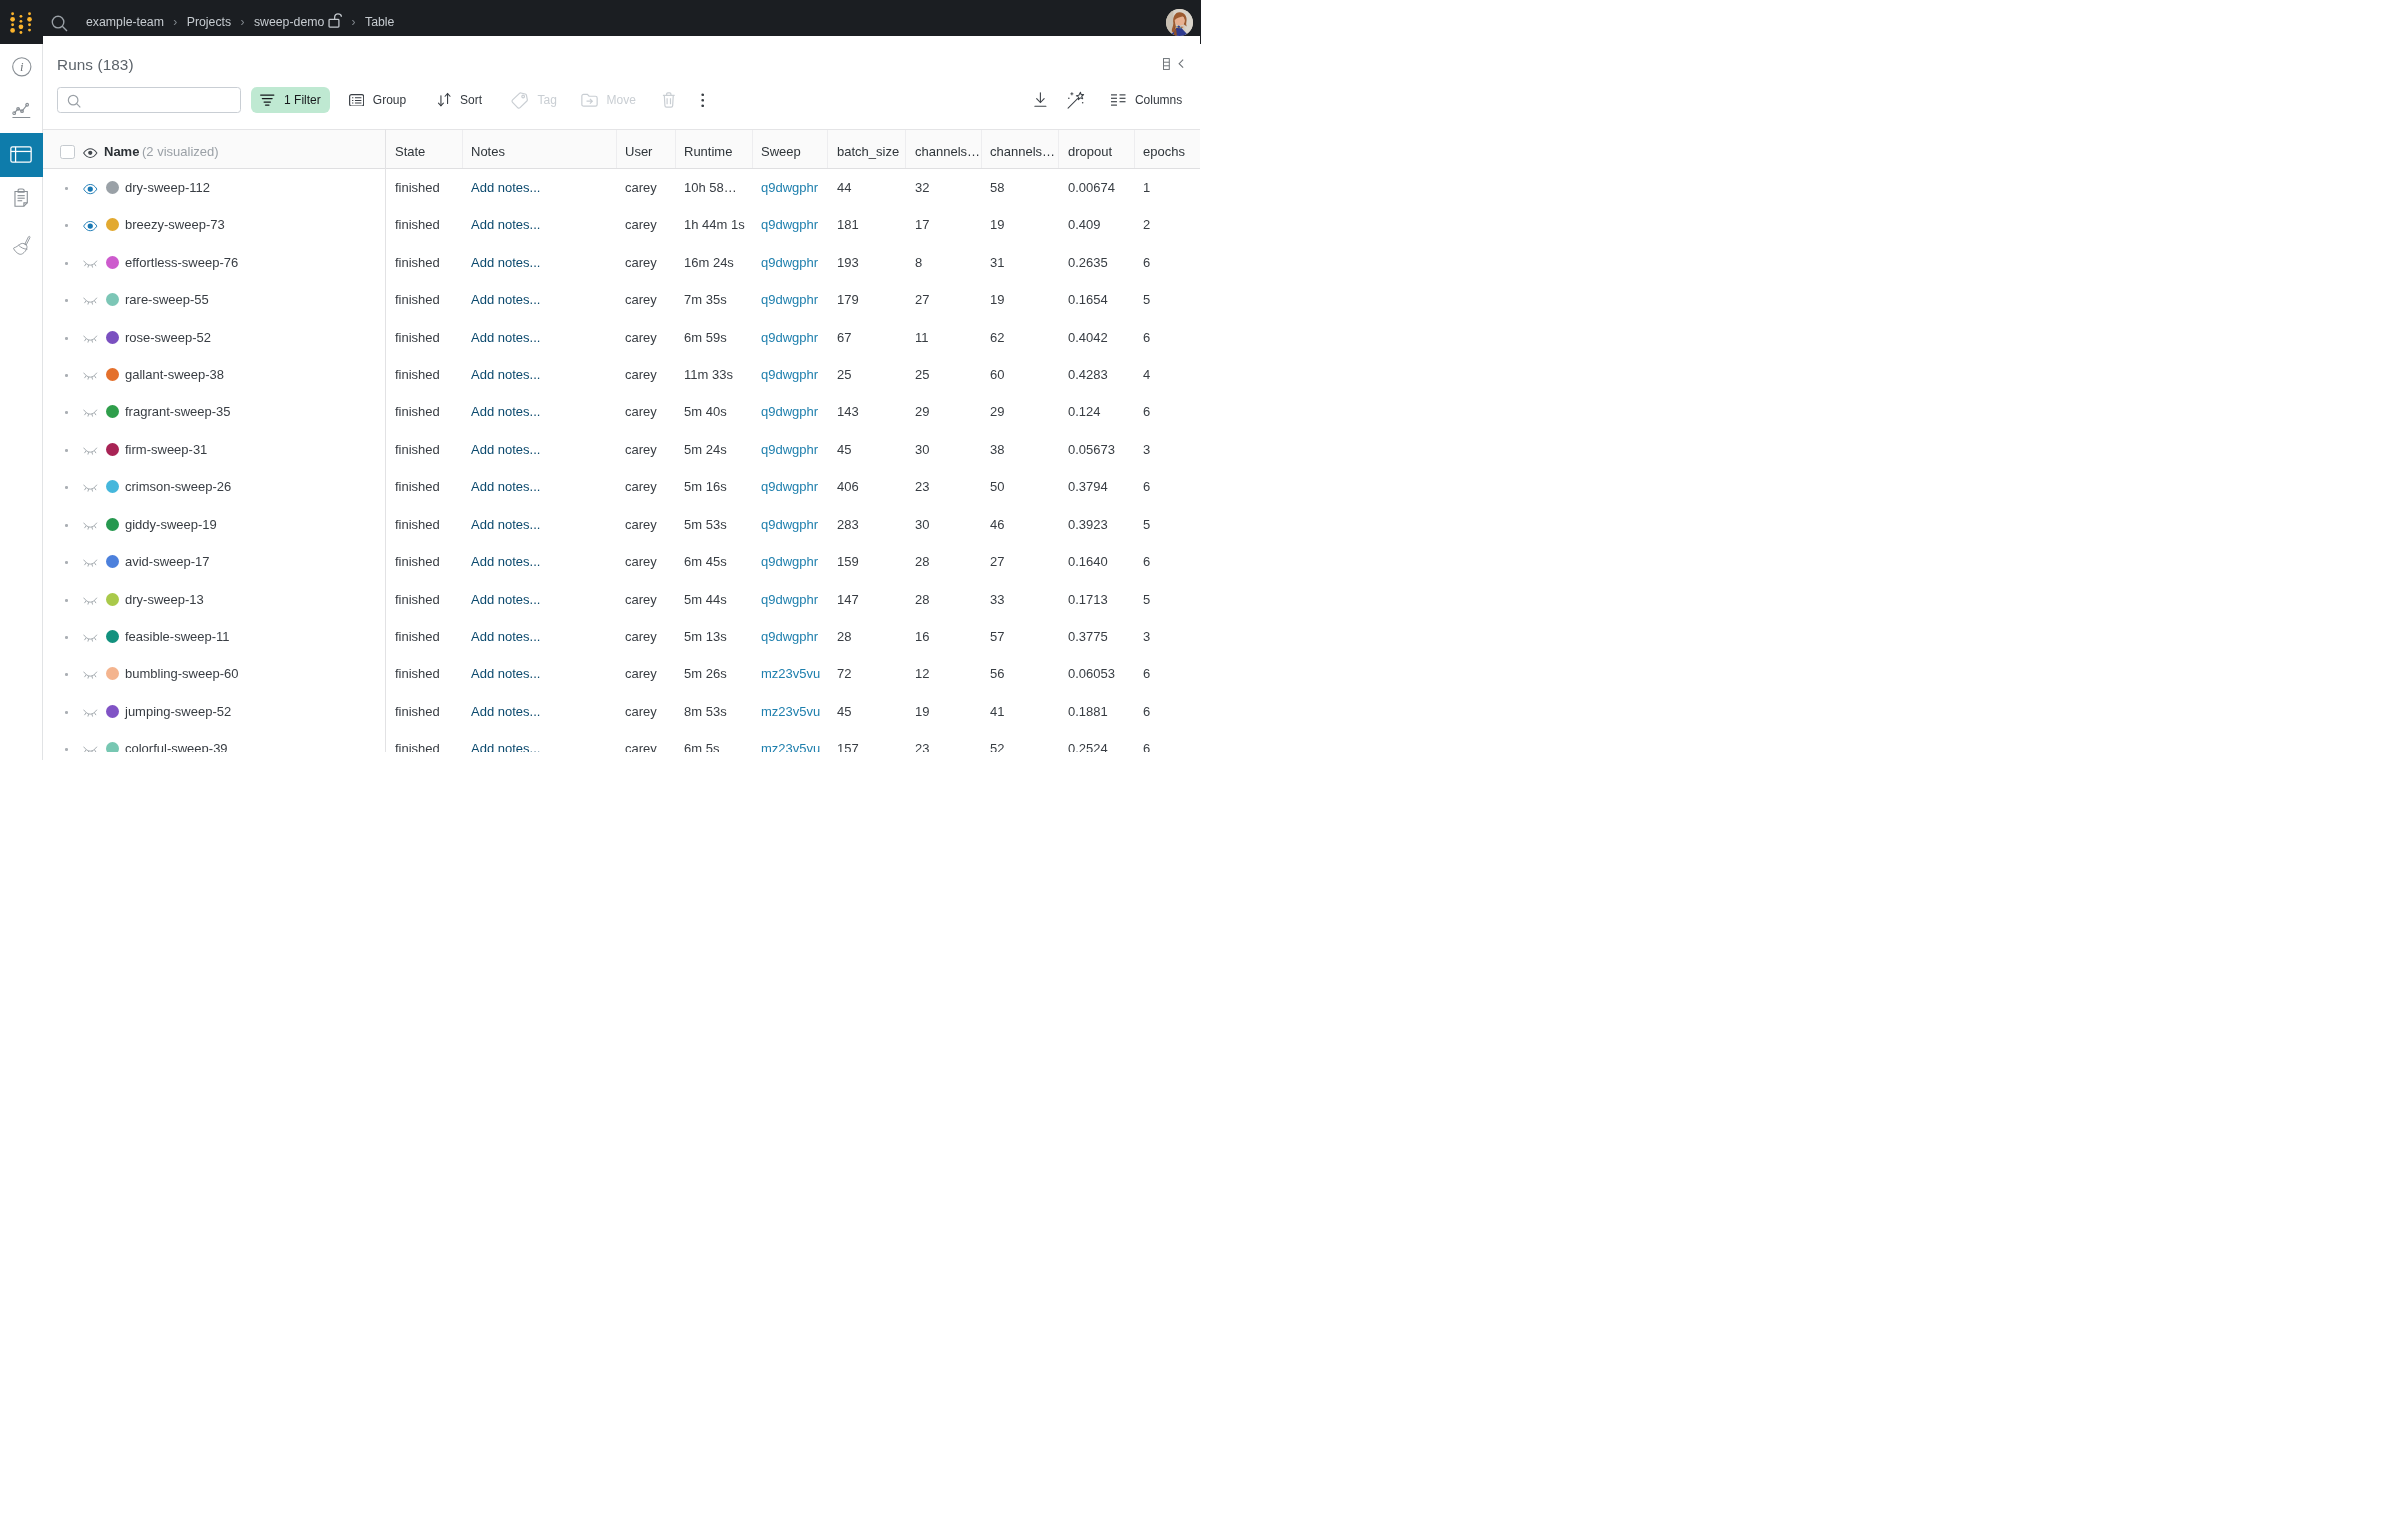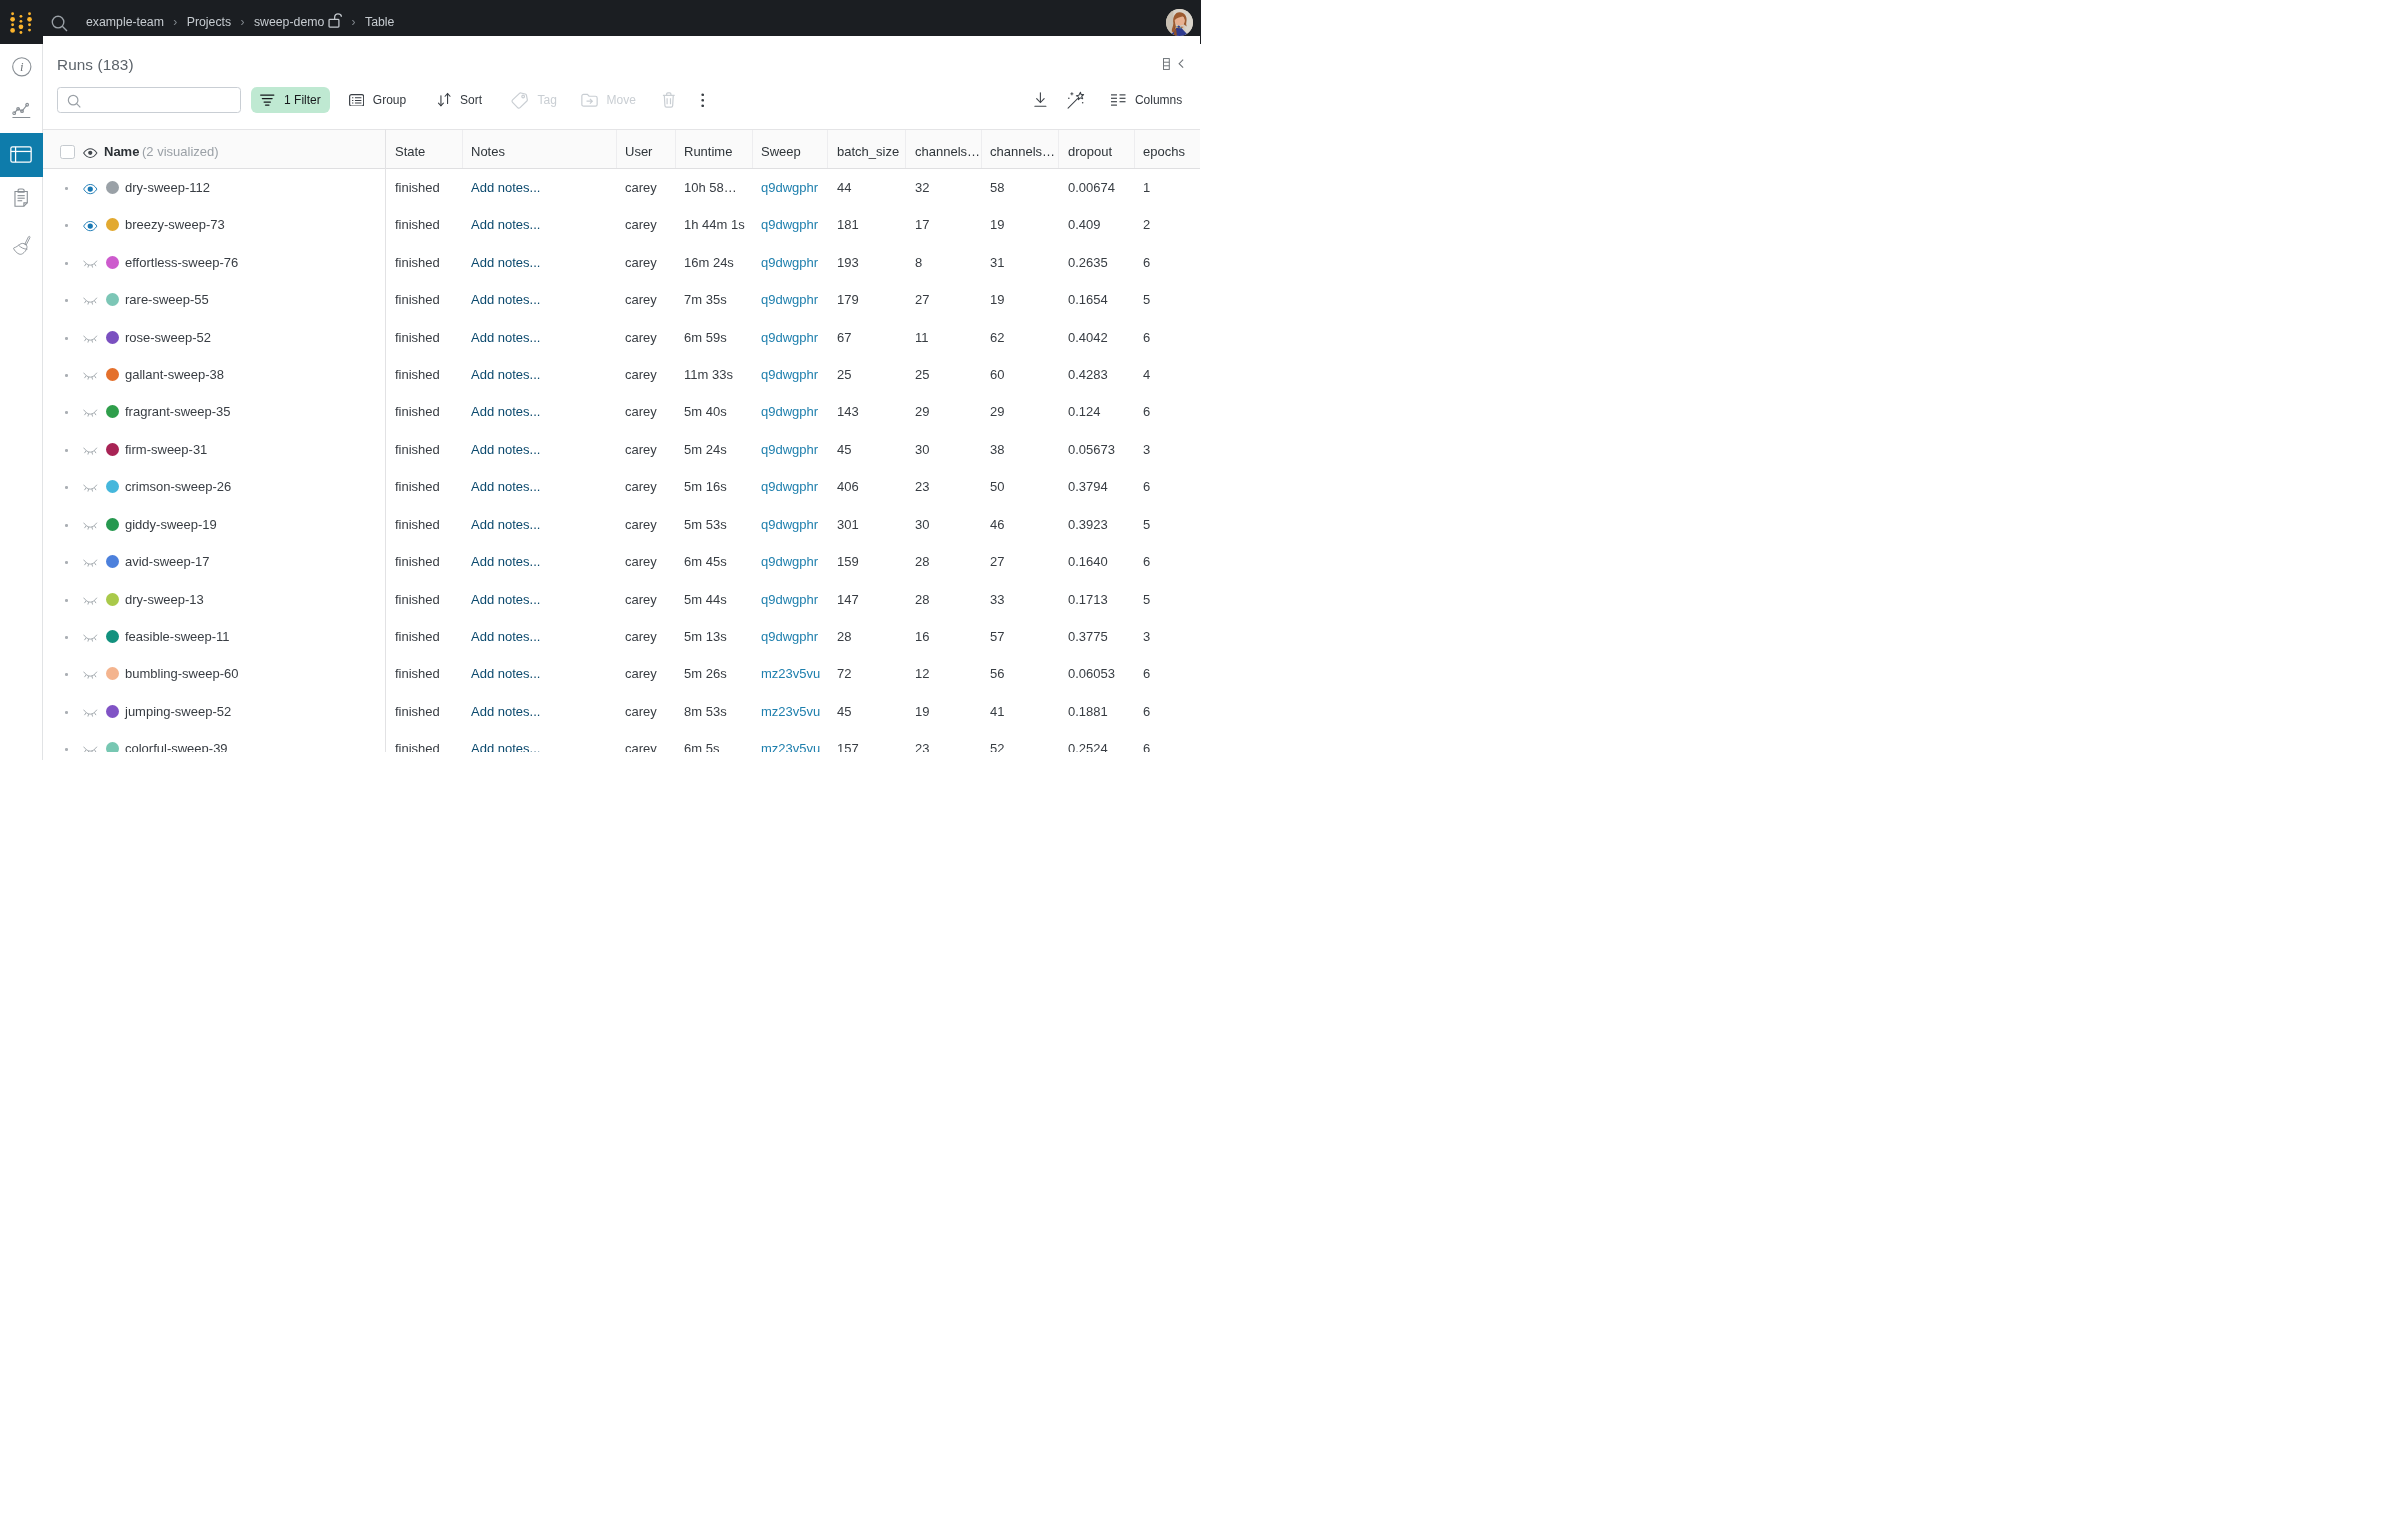--- a/index.html
+++ b/index.html
@@ -496,21 +496,21 @@
               <path d="M13.6 4.7 L15 6.8"></path>
             </g>
           </svg></span>
 <span class="runDot" style="background:#26984f"></span>
 <span class="rname">giddy-sweep-19</span>
 <span class="cell" style="left:352px">finished</span>
 <span class="cell notes" style="left:428px">Add notes...</span>
 <span class="cell" style="left:582px">carey</span>
 <span class="cell" style="left:641px">5m 53s</span>
 <span class="cell link" style="left:718px">q9dwgphr</span>
-<span class="cell" style="left:794px">301</span>
+<span class="cell" style="left:794px">283</span>
 <span class="cell" style="left:872px">30</span>
 <span class="cell" style="left:947px">46</span>
 <span class="cell" style="left:1025px">0.3923</span>
 <span class="cell" style="left:1100px">5</span>
 </div>
 <div class="row" style="top:374px">
 <span class="dragdot"></span>
 <span class="eyeic"><svg width="14.5" height="9.4" viewBox="0 0 17 11">
             <g fill="none" stroke="#9fa5ab" stroke-width="1.1" stroke-linecap="round">
               <path d="M1 1.2 C3.3 4.4 5.7 6 8.5 6 C11.3 6 13.7 4.4 16 1.2"></path>

